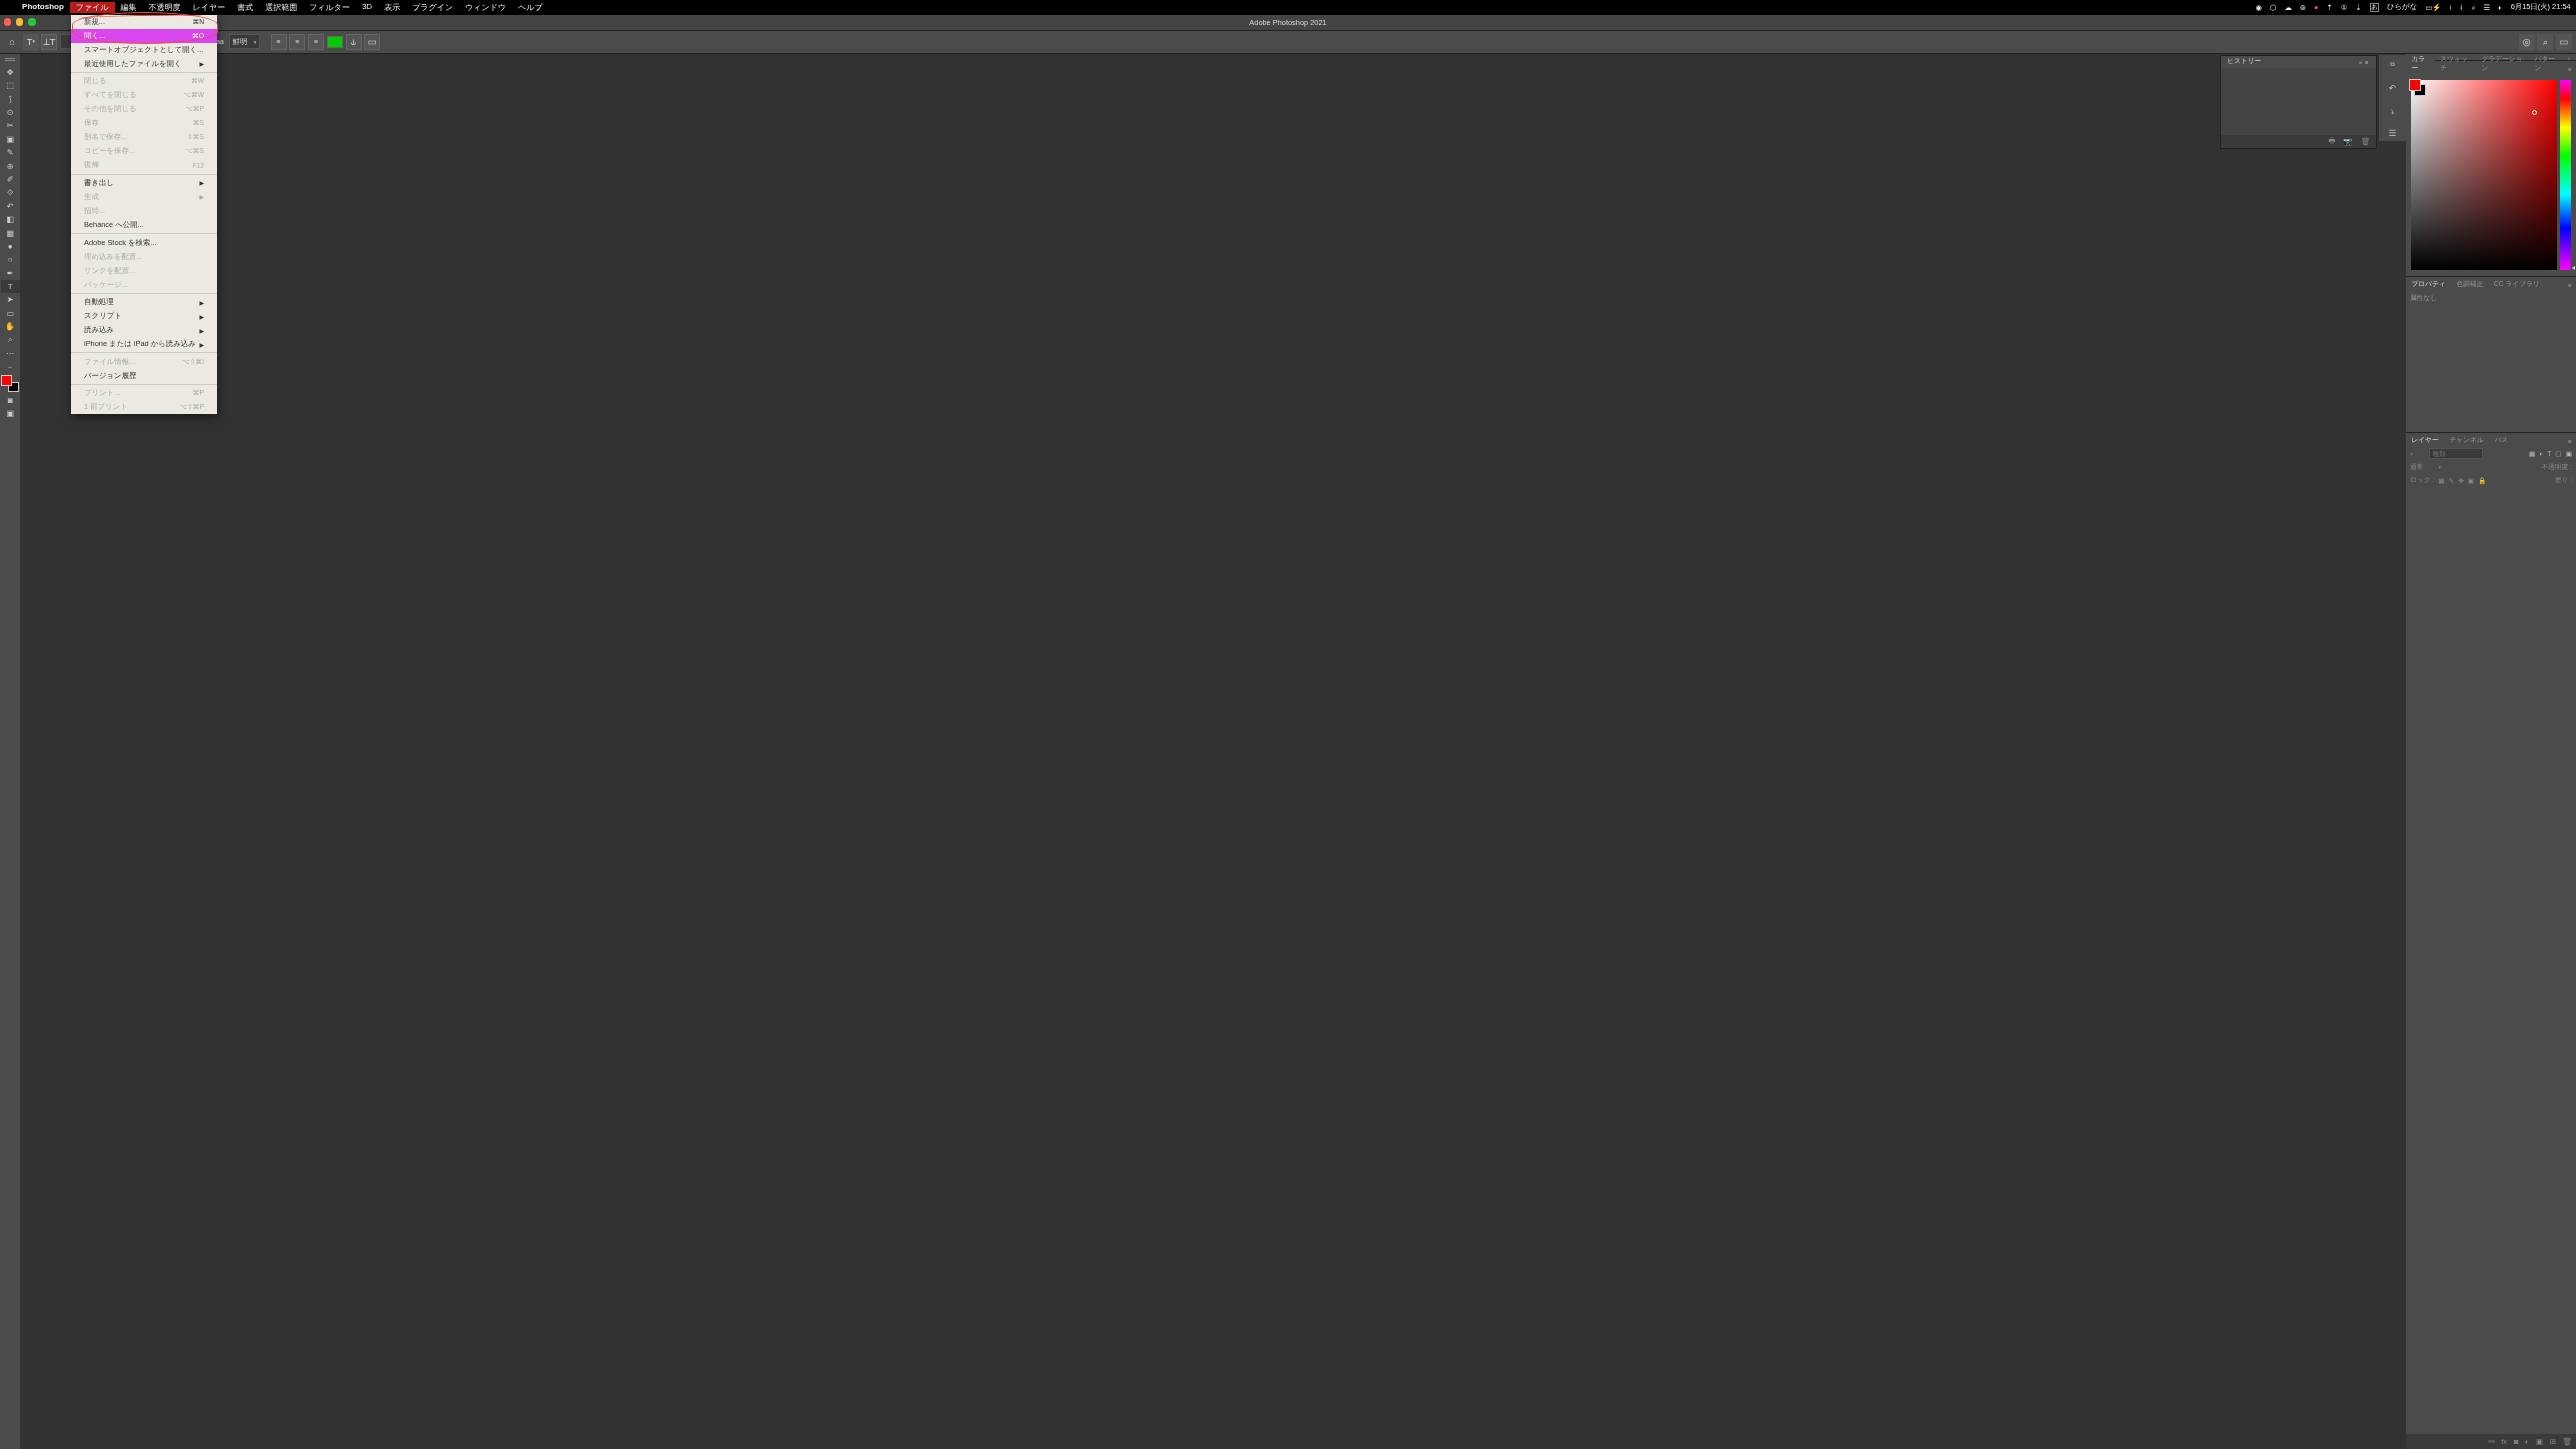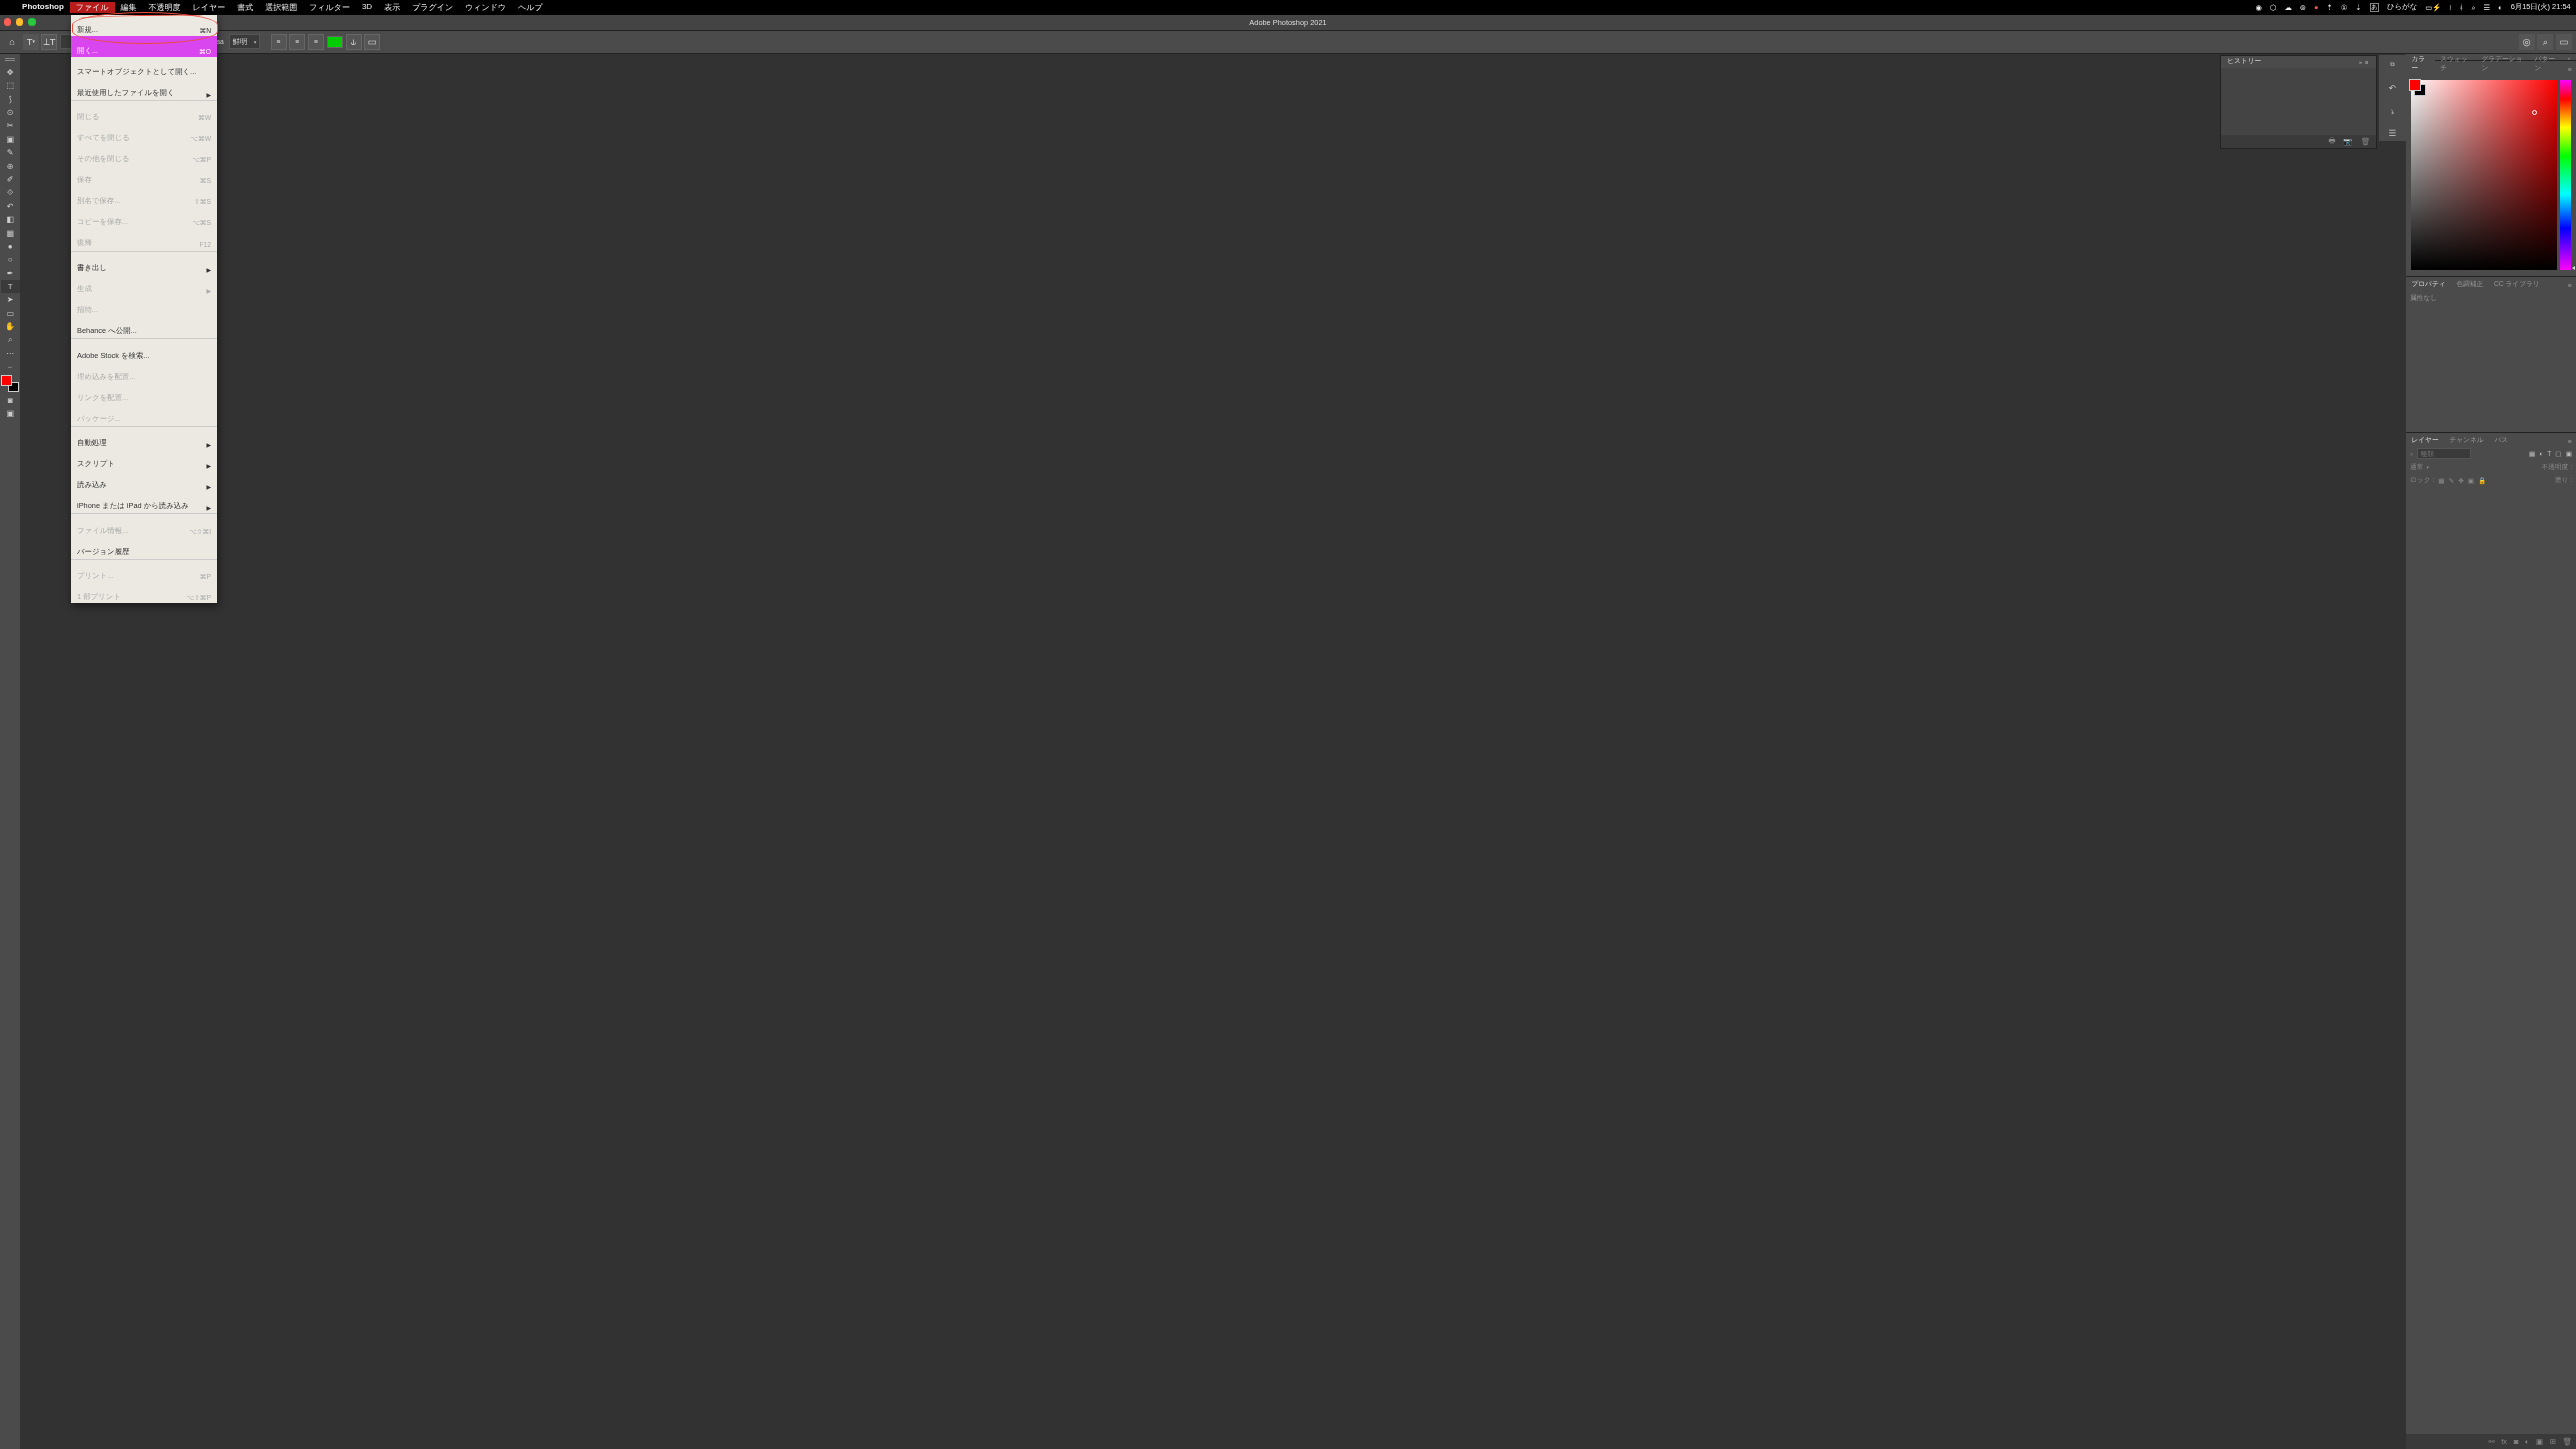--- a/index.html
+++ b/index.html
@@ -44,37 +44,37 @@
 .paneltabs .menu{margin-left:auto;padding:1.3px 4px;font-size:6.7px}
 .panelbody{padding:4px;font-size:6.7px;color:#999}
 .colorpicker{height:201px;position:relative;display:flex;gap:2.7px;padding:5.4px}
 .satval{flex:1;background:linear-gradient(to top,#000,transparent),linear-gradient(to right,#fff,#f00);position:relative}
 .satval .cursor{position:absolute;width:5.4px;height:5.4px;border:1px solid #fff;border-radius:50%;right:20px;top:29.5px}
 .huebar{width:10.7px;background:linear-gradient(to bottom,#f0f,#f00 10%,#ff0 25%,#0f0 40%,#0ff 60%,#00f 78%,#f0f);position:relative}
 .huebar .tri{position:absolute;right:-4px;bottom:0;width:0;height:0;border-top:2.7px solid transparent;border-bottom:2.7px solid transparent;border-right:3.4px solid #ddd}
 .swtiny{position:absolute;top:4px;left:2.7px;z-index:3}
 .swtiny .fg{width:12px;height:12px;background:#f00;border:0.7px solid #ccc;position:relative;z-index:2}
 .swtiny .bg{width:12px;height:12px;background:#000;border:0.7px solid #ccc;position:absolute;top:5.4px;left:5.4px}
-.layerctl{display:flex;align-items:center;gap:3px;padding:2px 4px;font-size:6.7px;color:#888}
+.layerctl{display:flex;align-items:center;gap:15px;padding:2px 4px;font-size:6.7px;color:#888}
 .layerctl input{background:#3a3a3a;border:0.7px solid #555;color:#888;width:54px;height:10.7px;font-size:6.7px;padding:0 2.7px}
 .layerctl .opright{margin-left:auto}
 .lock{display:flex;align-items:center;gap:4px;padding:2px 4px;font-size:6.7px;color:#888}
 .lock .opright{margin-left:auto}
 .bottombar{height:14.8px;background:#3a3a3a;display:flex;align-items:center;justify-content:flex-end;gap:6.7px;padding:0 4px;font-size:7.4px;color:#888}
 .floatpanel{position:absolute;right:177px;top:0;width:157px;background:#4b4b4b;border:0.7px solid #222}
 .floatpanel .tabs{display:flex;align-items:center;height:12px;padding:0 2.7px}
 .floatpanel .tabs span{font-size:6.7px;padding:1.3px 4px}
 .floatpanel .tabs .col{margin-left:auto;font-size:5.4px;color:#bbb;letter-spacing:0.7px}
 .floatpanel .body{height:67px;background:#444}
 .floatpanel .ft{height:13.4px;background:#3a3a3a;display:flex;align-items:center;justify-content:flex-end;gap:8px;padding:0 5.4px;color:#888;font-size:7.4px}
 .iconstrip{position:absolute;right:172px;top:0;width:27px;background:#4b4b4b;display:flex;flex-direction:column;align-items:center;padding-top:2.7px;gap:8px}
 .iconstrip span{width:14.8px;height:14.8px;display:flex;align-items:center;justify-content:center;font-size:8.7px;color:#ccc}
 
 .menu-drop{position:absolute;left:71px;top:14.8px;width:146px;background:#ece9e2;color:#333;font-size:7.4px;box-shadow:1.3px 2.7px 8px rgba(0,0,0,.5);z-index:100}
-.menu-drop .item{display:flex;align-items:flex-end;padding:1px 6px;height:21px}
+.menu-drop .item{display:flex;align-items:center;padding:1px 13px;height:14px}
 .menu-drop .item .sh{margin-left:auto;font-size:6.7px}
 .menu-drop .item .sub{margin-left:auto;font-size:6px}
 .menu-drop .item.hl{background:#d946ef;color:#fff}
 .menu-drop .item.dis{color:#aaa}
 .menu-drop hr{border:none;border-top:0.7px solid #ccc;margin:1.3px 0}
 .annot{position:absolute;left:72px;top:12px;width:146px;height:32px;border:1.3px solid #e84c3d;border-radius:50%/40%;z-index:101;pointer-events:none}
 .annot2{position:absolute;left:79px;top:14.8px;width:125px;height:5.4px;border-top:1.3px solid #e84c3d;border-radius:50%;z-index:101;pointer-events:none;transform:rotate(-1deg)}
 .smallicons{display:flex;gap:4px;font-size:6.7px;color:#bbb}
 </style>
 </head>

